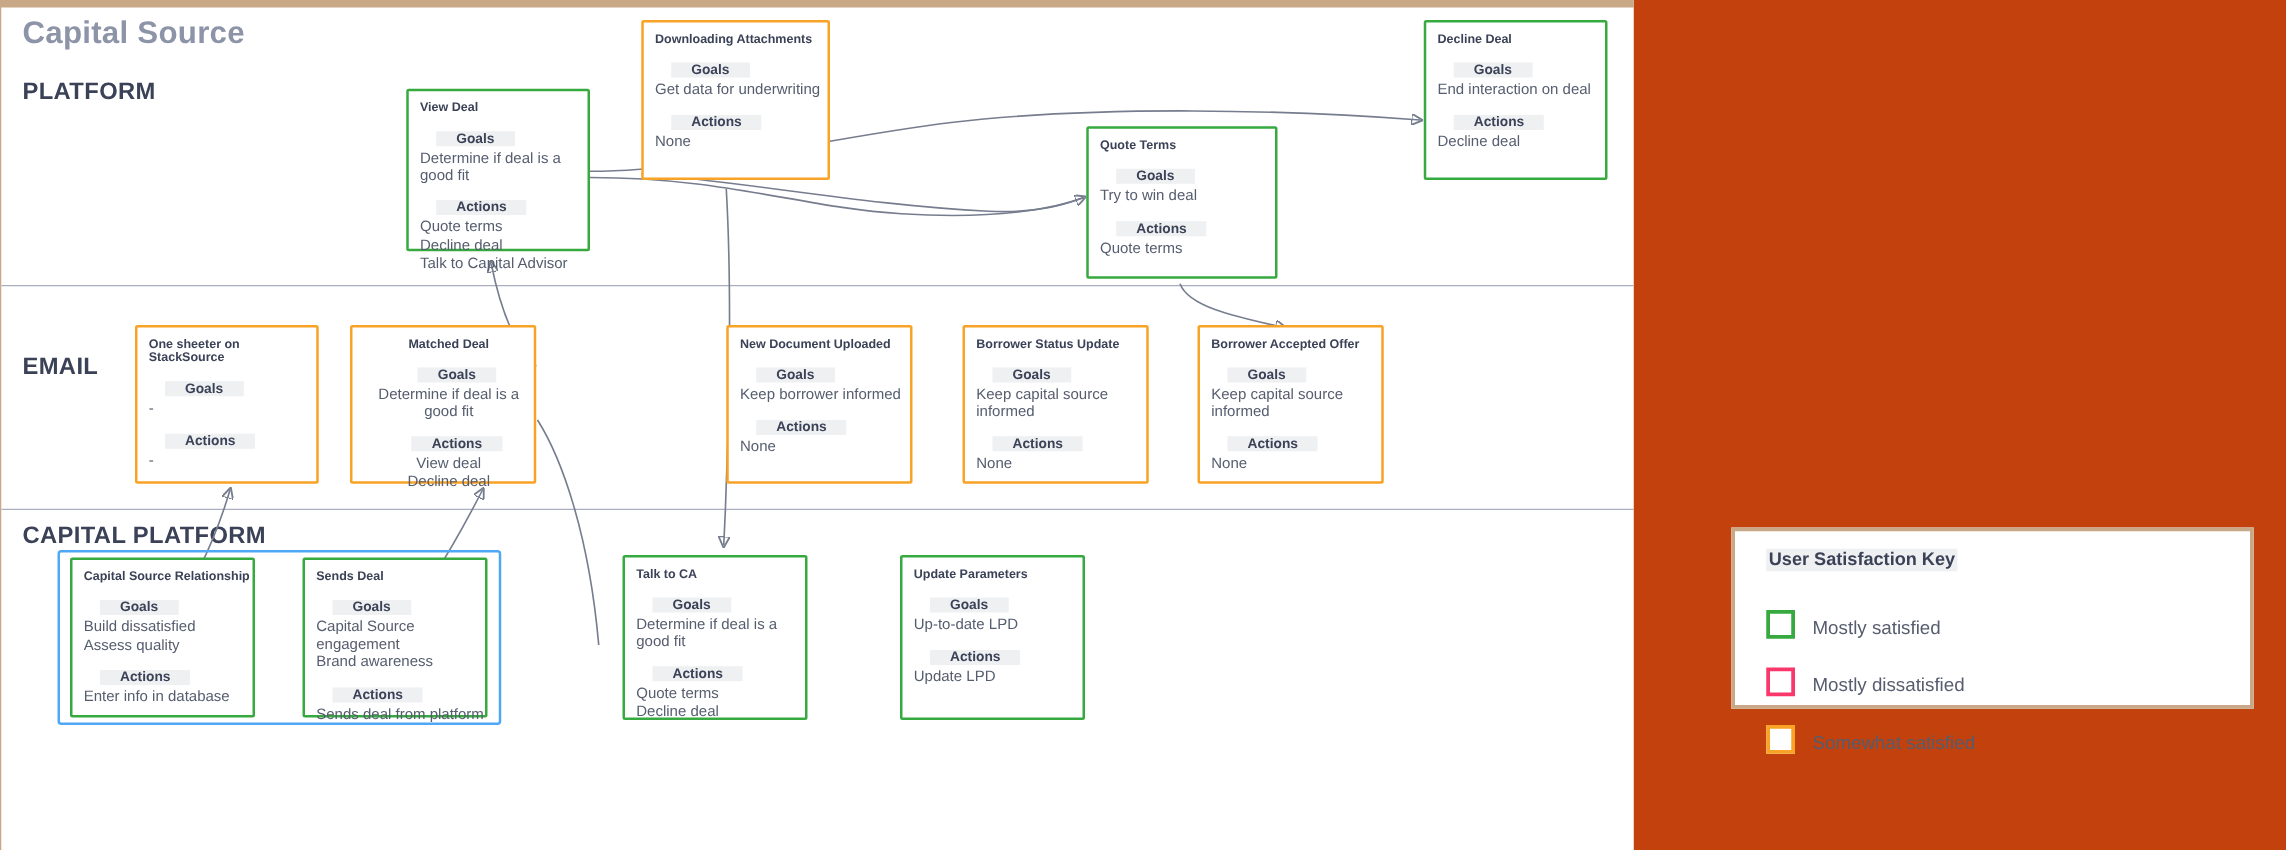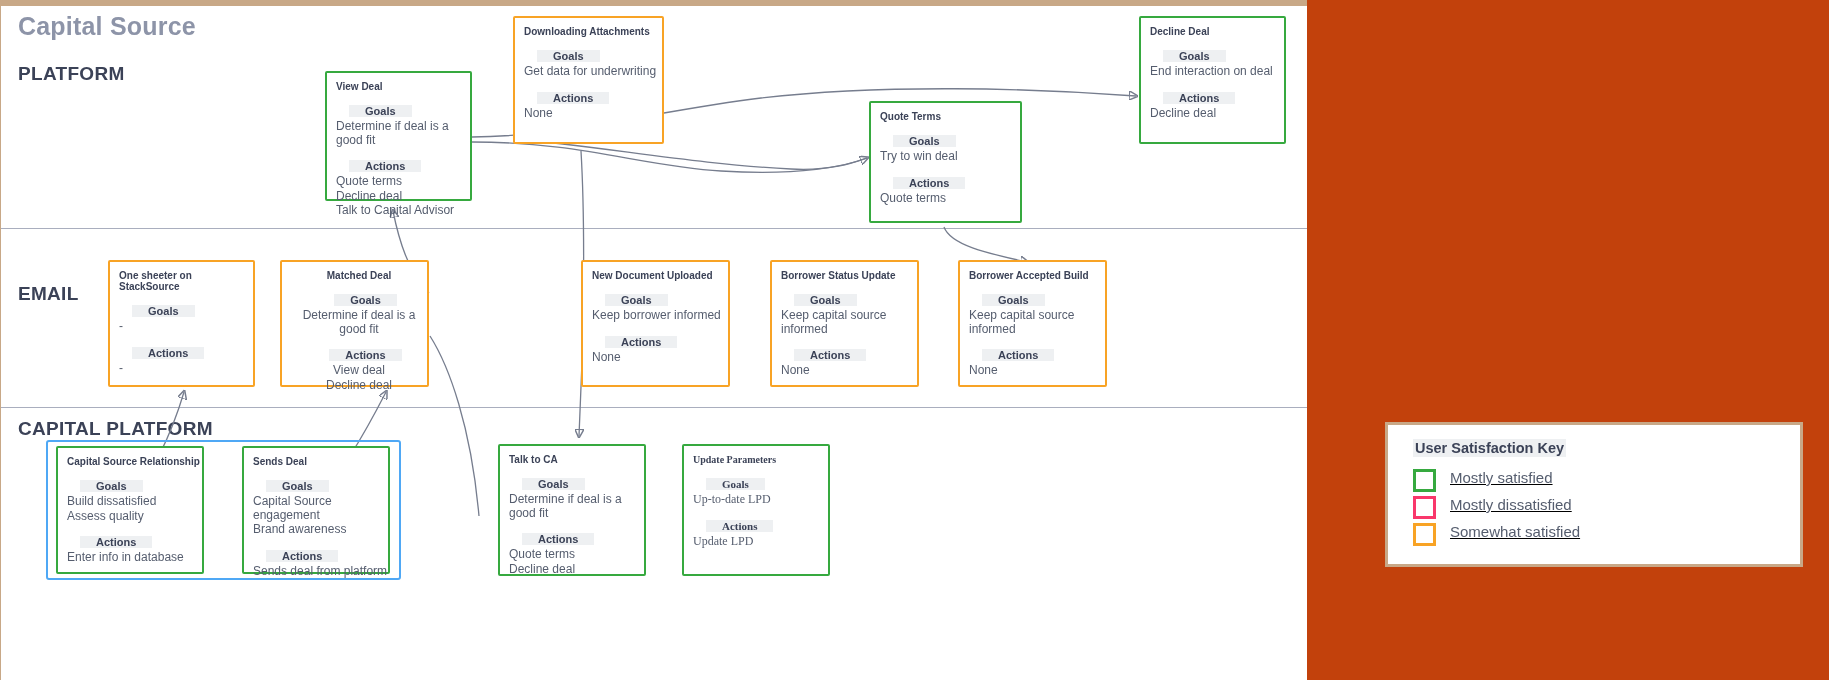--- a/index.html
+++ b/index.html
@@ -23,23 +23,23 @@
   .card .sec{font-size:11px;font-weight:bold;color:#3b4257;margin:13px 0 0 22px;background:#eef0f2;display:inline-block;padding:0 16px;}
   .card .ln{font-size:12px;color:#555d6e;margin:1px 0 0 9px;line-height:13.5px;}
 
   .group-box{position:absolute;box-sizing:border-box;border:2px solid #4fa8f5;border-radius:3px;}
 
   svg.links{position:absolute;left:0;top:0;width:1306px;height:680px;pointer-events:none;}
   svg.links path{fill:none;stroke:#767d8e;stroke-width:1.3;}
 
   
   #legend{position:absolute;left:1385px;top:422px;width:418px;height:145px;background:#fff;
-          border:3px solid #c8a887;box-sizing:border-box;padding:14px 0 0 25px;text-decoration:underline;}
+          border:3px solid #c8a887;box-sizing:border-box;padding:14px 0 0 25px;}
   #legend .lg-title{font-size:14.5px;font-weight:bold;color:#3b4257;background:#eef0f2;display:inline-block;padding:1px 2px;margin-bottom:8px;}
-  .lg-row{display:flex;align-items:flex-start;margin-top:4px;}
+  .lg-row{display:flex;align-items:flex-end;margin-top:23px;}
   .sw{width:23px;height:23px;box-sizing:border-box;background:#fff;margin-right:14px;}
   .sw.green{border:3.5px solid #36a93f;}
   .sw.orange{border:3.5px solid #f8a325;}
   .sw.pink{border:3.5px solid #f9376b;}
   .lg-row span{font-size:15px;color:#555d6e;}
 </style>
 </head>
 <body>
 
 <div id="stage">
@@ -134,21 +134,21 @@
 
     <div class="card orange" style="left:769px;top:254px;width:149px;height:127px;">
       <div class="ttl">Borrower Status Update</div>
       <div class="sec">Goals</div>
       <div class="ln">Keep capital source informed</div>
       <div class="sec">Actions</div>
       <div class="ln">None</div>
     </div>
 
     <div class="card orange" style="left:957px;top:254px;width:149px;height:127px;">
-      <div class="ttl">Borrower Accepted Build</div>
+      <div class="ttl">Borrower Accepted Offer</div>
       <div class="sec">Goals</div>
       <div class="ln">Keep capital source informed</div>
       <div class="sec">Actions</div>
       <div class="ln">None</div>
     </div>
 
     <div class="card green" style="left:55px;top:440px;width:148px;height:128px;">
       <div class="ttl">Capital Source Relationship</div>
       <div class="sec">Goals</div>
       <div class="ln">Build dissatisfied</div>
@@ -168,21 +168,21 @@
 
     <div class="card green" style="left:497px;top:438px;width:148px;height:132px;">
       <div class="ttl">Talk to CA</div>
       <div class="sec">Goals</div>
       <div class="ln">Determine if deal is a good fit</div>
       <div class="sec">Actions</div>
       <div class="ln">Quote terms</div>
       <div class="ln">Decline deal</div>
     </div>
 
-    <div class="card green" style="left:681px;top:438px;width:148px;height:132px;font-family:Liberation Serif, serif;">
+    <div class="card green" style="left:719px;top:438px;width:148px;height:132px;">
       <div class="ttl">Update Parameters</div>
       <div class="sec">Goals</div>
       <div class="ln">Up-to-date LPD</div>
       <div class="sec">Actions</div>
       <div class="ln">Update LPD</div>
     </div>
 
   </div>
 
   <div id="legend">

